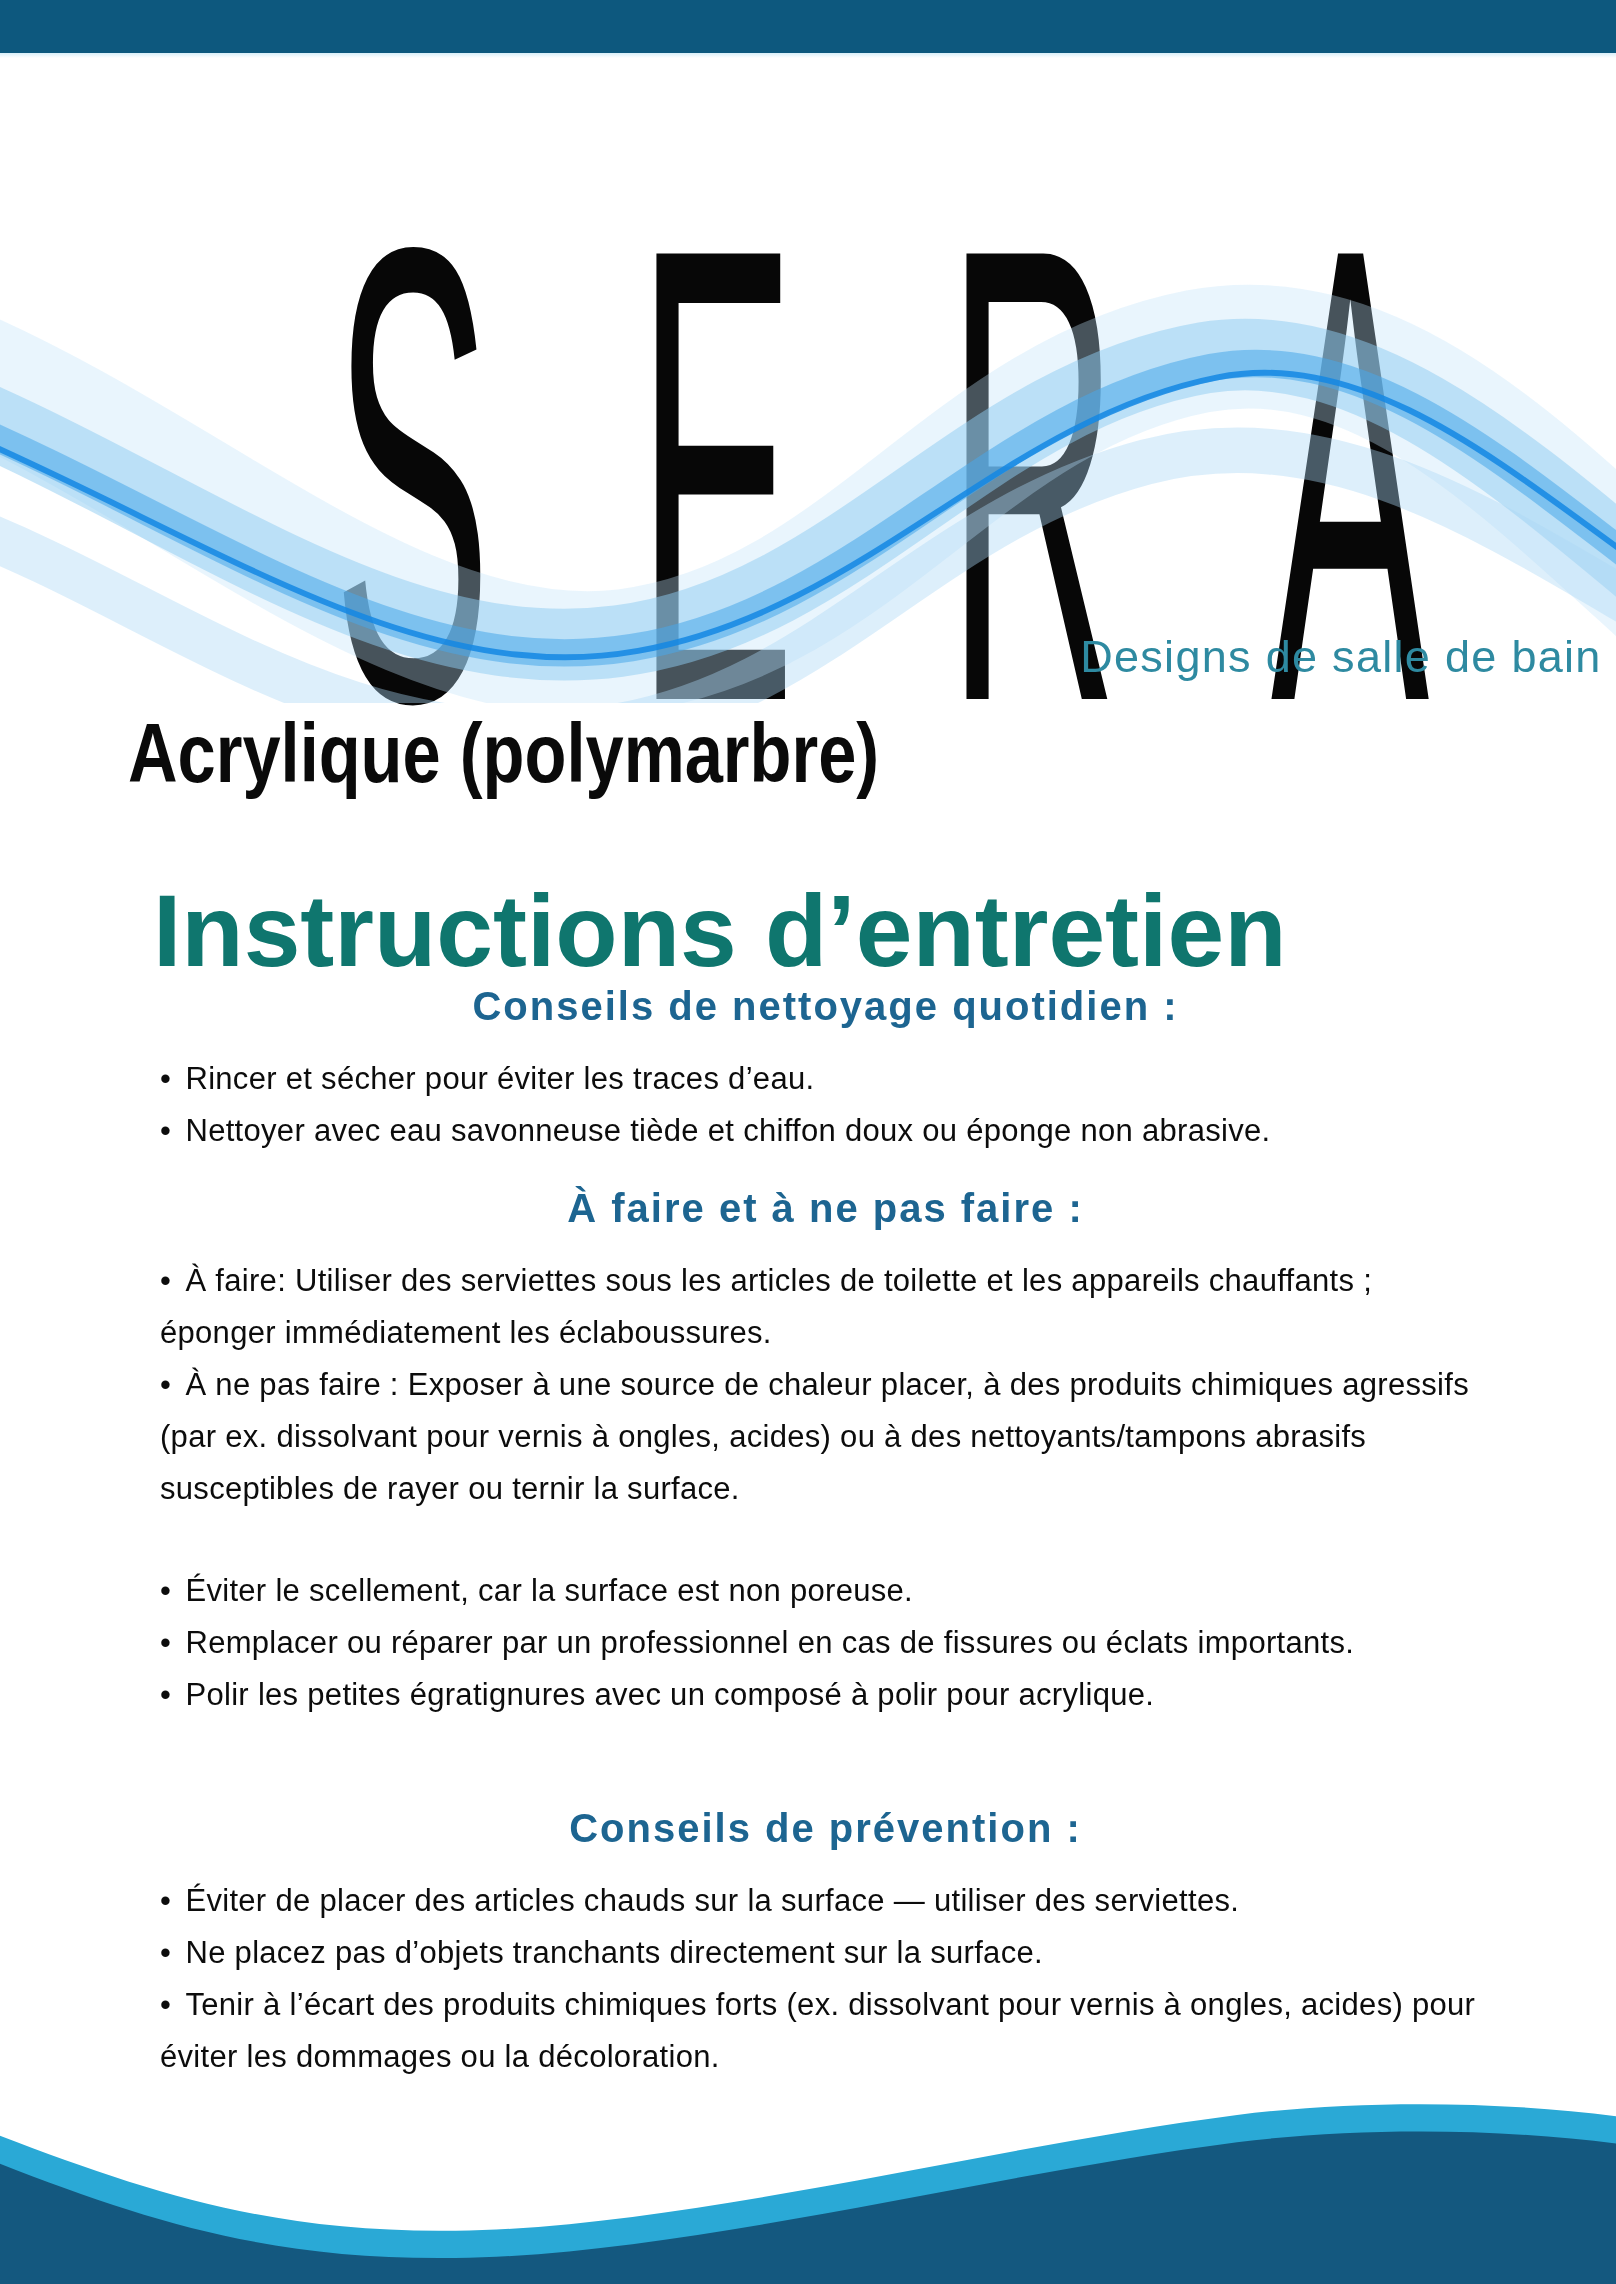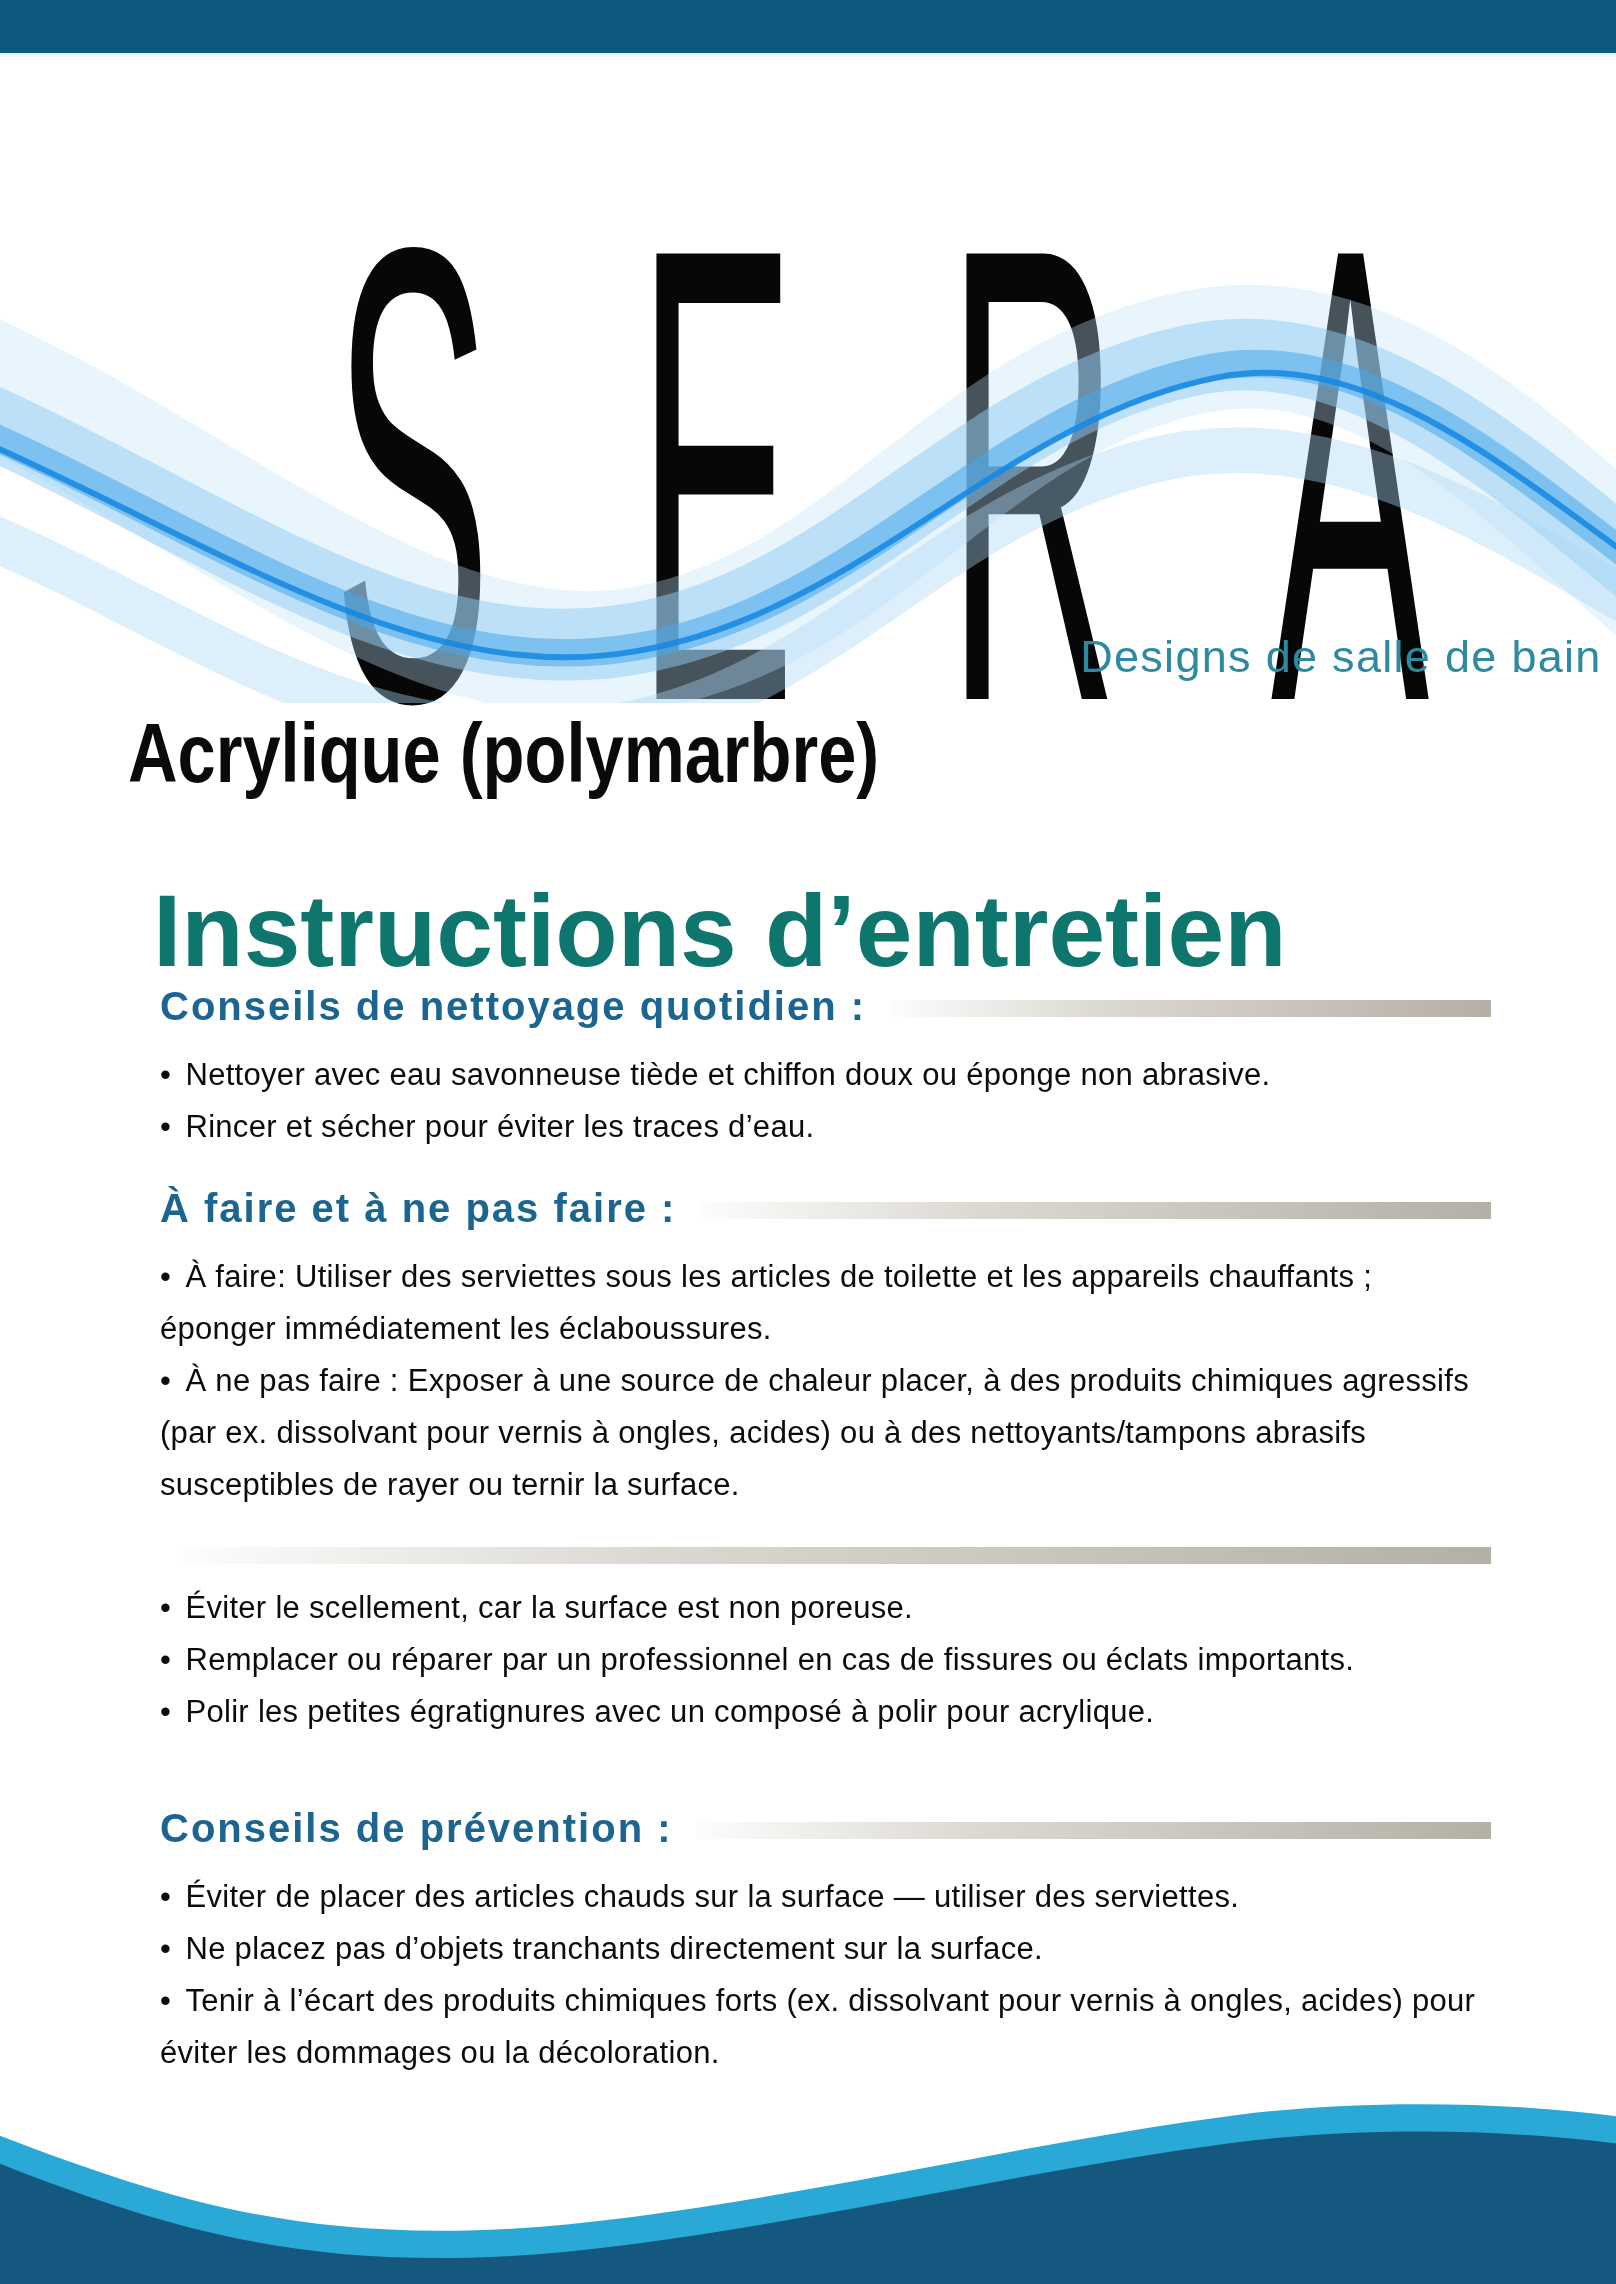--- a/index.html
+++ b/index.html
@@ -49,21 +49,21 @@
     font-size:102px;line-height:114px;font-weight:700;color:#0f766e;
     letter-spacing:0px;
     margin-top:42px;
   }
   
   .section{position:absolute;left:160px;width:1331px;}
   .sec1{top:982px;}
   .sec2{top:1184px;}
   .sec3{top:1543px;}
   .sec4{top:1804px;}
-  .section-heading-row{display:flex;align-items:center;width:100%;}
+  .section-heading-row{display:flex;align-items:center;width:100%;flex-direction:column;}
   .section-heading{
     font-size:40px;line-height:49px;font-weight:700;color:#1d6591;
     letter-spacing:2px;white-space:nowrap;
   }
   .heading-bar{
     flex:1;height:17.6px;margin-left:23.4px;margin-top:3.9px;
     background:linear-gradient(90deg,rgba(242,241,238,0.15) 0%,#dcd9d2 35%,#b5b0a6 100%);
   }
   .bullets{
     list-style:none;margin:18px 0 0 0;padding:0;width:1328px;
@@ -105,22 +105,22 @@
 </div>
 
 <div class="page-title">Instructions d’entretien</div>
 
 <div class="section sec1">
   <div class="section-heading-row">
     <span class="section-heading">Conseils de nettoyage quotidien :</span>
     <span class="heading-bar"></span>
   </div>
   <ul class="bullets">
+    <li>Rincer et sécher pour éviter les traces d’eau.</li>
     <li>Nettoyer avec eau savonneuse tiède et chiffon doux ou éponge non abrasive.</li>
-    <li>Rincer et sécher pour éviter les traces d’eau.</li>
   </ul>
 </div>
 
 <div class="section sec2">
   <div class="section-heading-row">
     <span class="section-heading">À faire et à ne pas faire :</span>
     <span class="heading-bar"></span>
   </div>
   <ul class="bullets">
     <li>À faire: Utiliser des serviettes sous les articles de toilette et les appareils chauffants ; éponger immédiatement les éclaboussures.</li>

